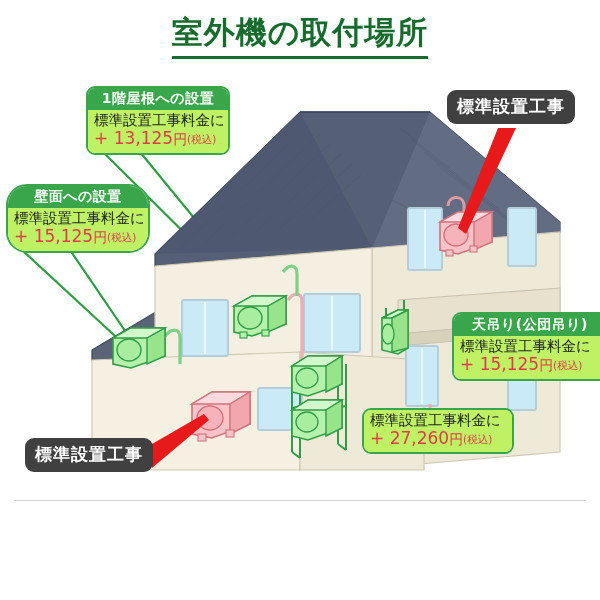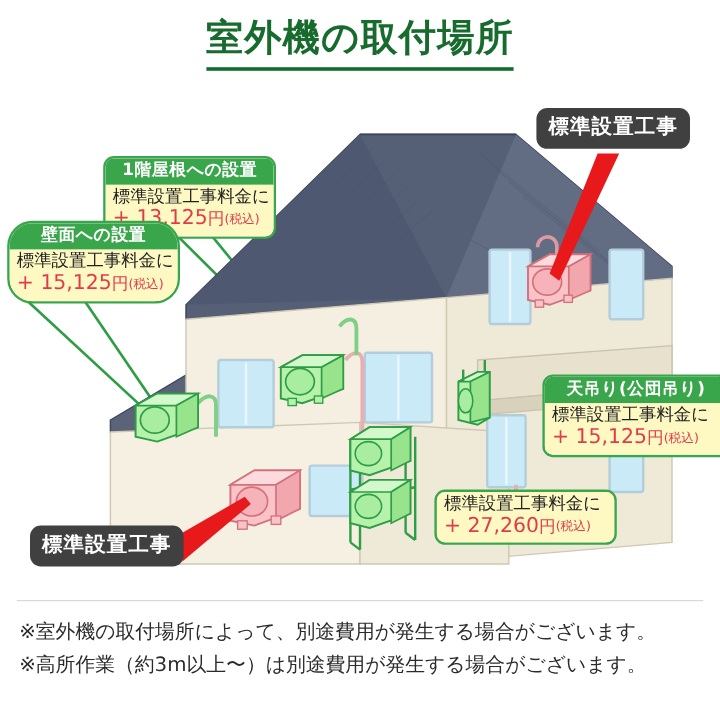--- a/index.html
+++ b/index.html
@@ -43,40 +43,40 @@
     color:#ffffff;
     font-weight:bold;
     text-align:center;
     letter-spacing:0.5px;
     padding:3px 6px 4px 6px;
     line-height:1.1;
     white-space:nowrap;
   }
   .bubble .bbody{
     padding:2px 6px 4px 6px;
-    background:#fef9c3;
+    background:#bef264;
   }
   .bubble .bline{
     color:#222;
     line-height:1.15;
     white-space:nowrap;
     text-align:left;
   }
   .bubble .bprice{
     color:#e03b4a;
     line-height:1.15;
     white-space:nowrap;
     text-align:left;
     letter-spacing:0px;
   }
   .bprice .yen{font-size:0.82em;}
   .bprice .tax{font-size:0.62em;vertical-align:1px;}
 
   
-  #bubble-roof{left:86px;top:86px;width:144px;margin-top:44px;}
+  #bubble-roof{left:86px;top:86px;width:144px;}
   #bubble-roof .bhead{font-size:14px;}
   #bubble-roof .bline{font-size:14.5px;}
   #bubble-roof .bprice{font-size:17px;}
 
   #bubble-wall{left:6px;top:184px;width:144px;border-radius:21px;}
   #bubble-wall .bhead{font-size:14px;}
   #bubble-wall .bline{font-size:14.5px;}
   #bubble-wall .bprice{font-size:17px;}
 
   #bubble-ceiling{left:452px;top:312px;width:156px;}
@@ -311,18 +311,14 @@
     <div class="bbody">
       <div class="bline">標準設置工事料金に</div>
       <div class="bprice"><span>+ 27,260</span><span class="yen">円</span><span class="tax">(税込)</span></div>
     </div>
   </div>
 
   <div class="badge" id="badge-top">標準設置工事</div>
   <div class="badge" id="badge-bottom">標準設置工事</div>
 
   <div class="divider"></div>
-  <div class="notes">
-    <div class="note">※室外機の取付場所によって、別途費用が発生する場合がございます。</div>
-    <div class="note">※高所作業（約3m以上〜）は別途費用が発生する場合がございます。</div>
-  </div>
 
 </div>
 
 </body></html>

